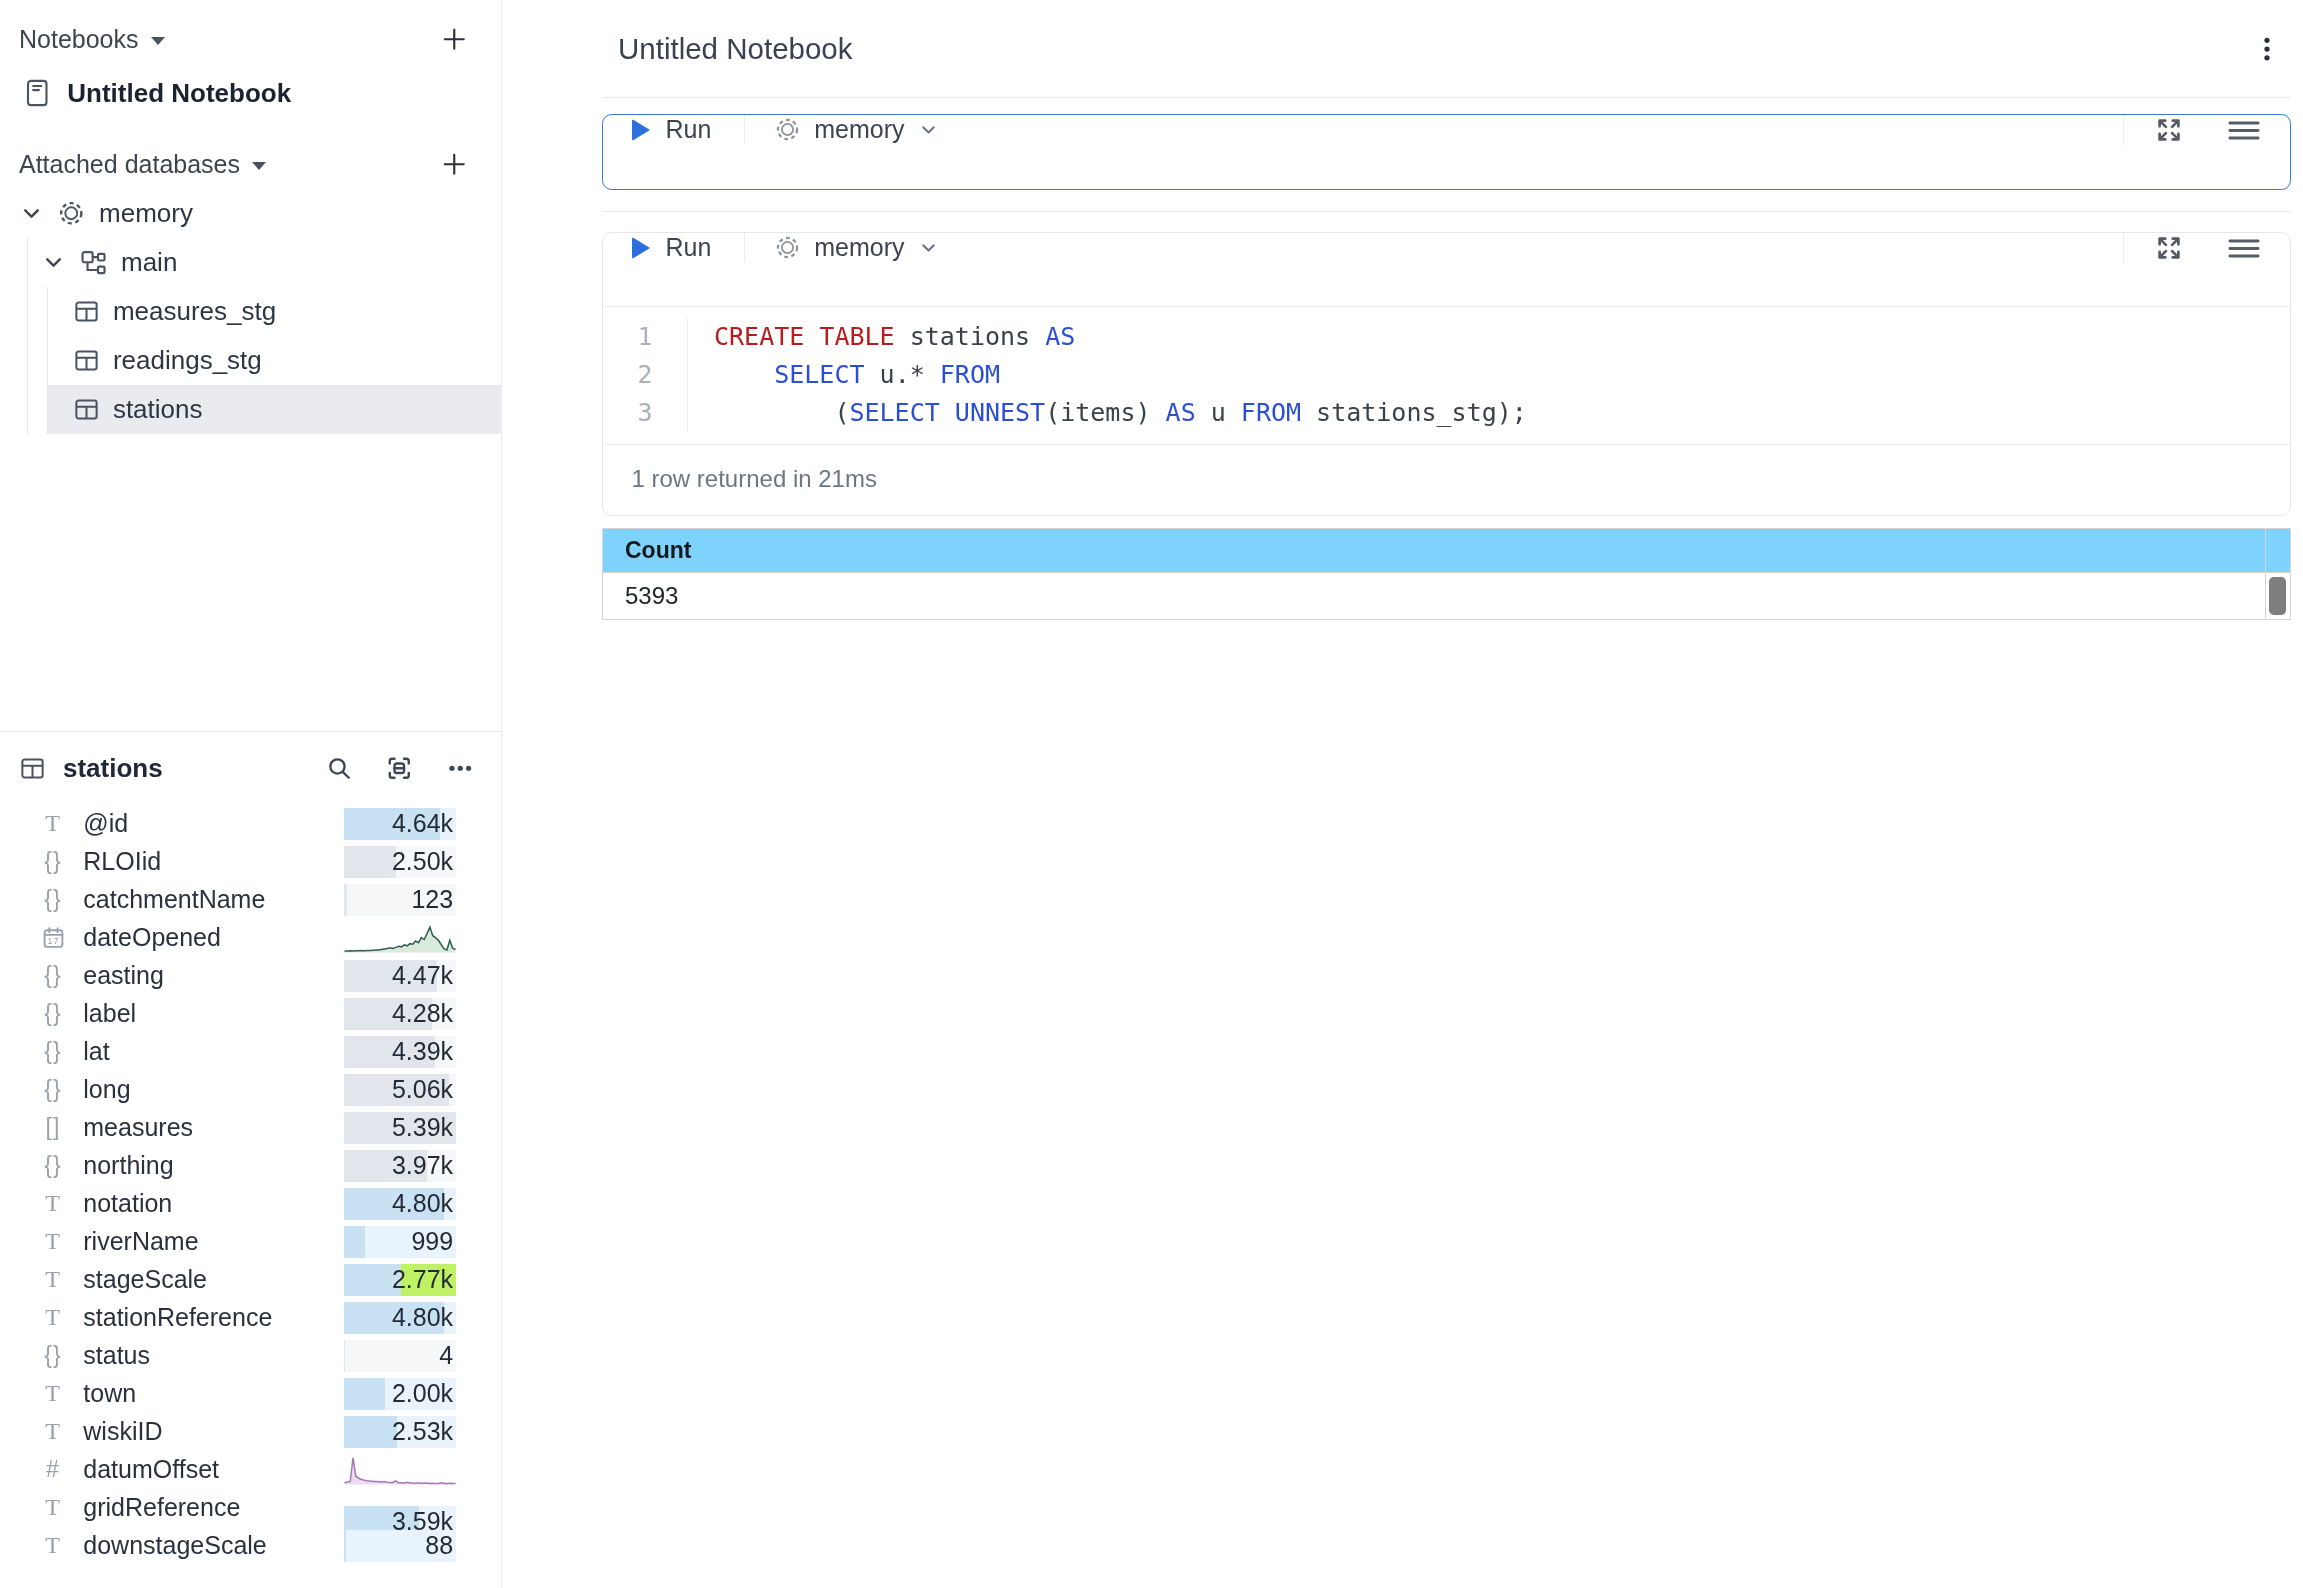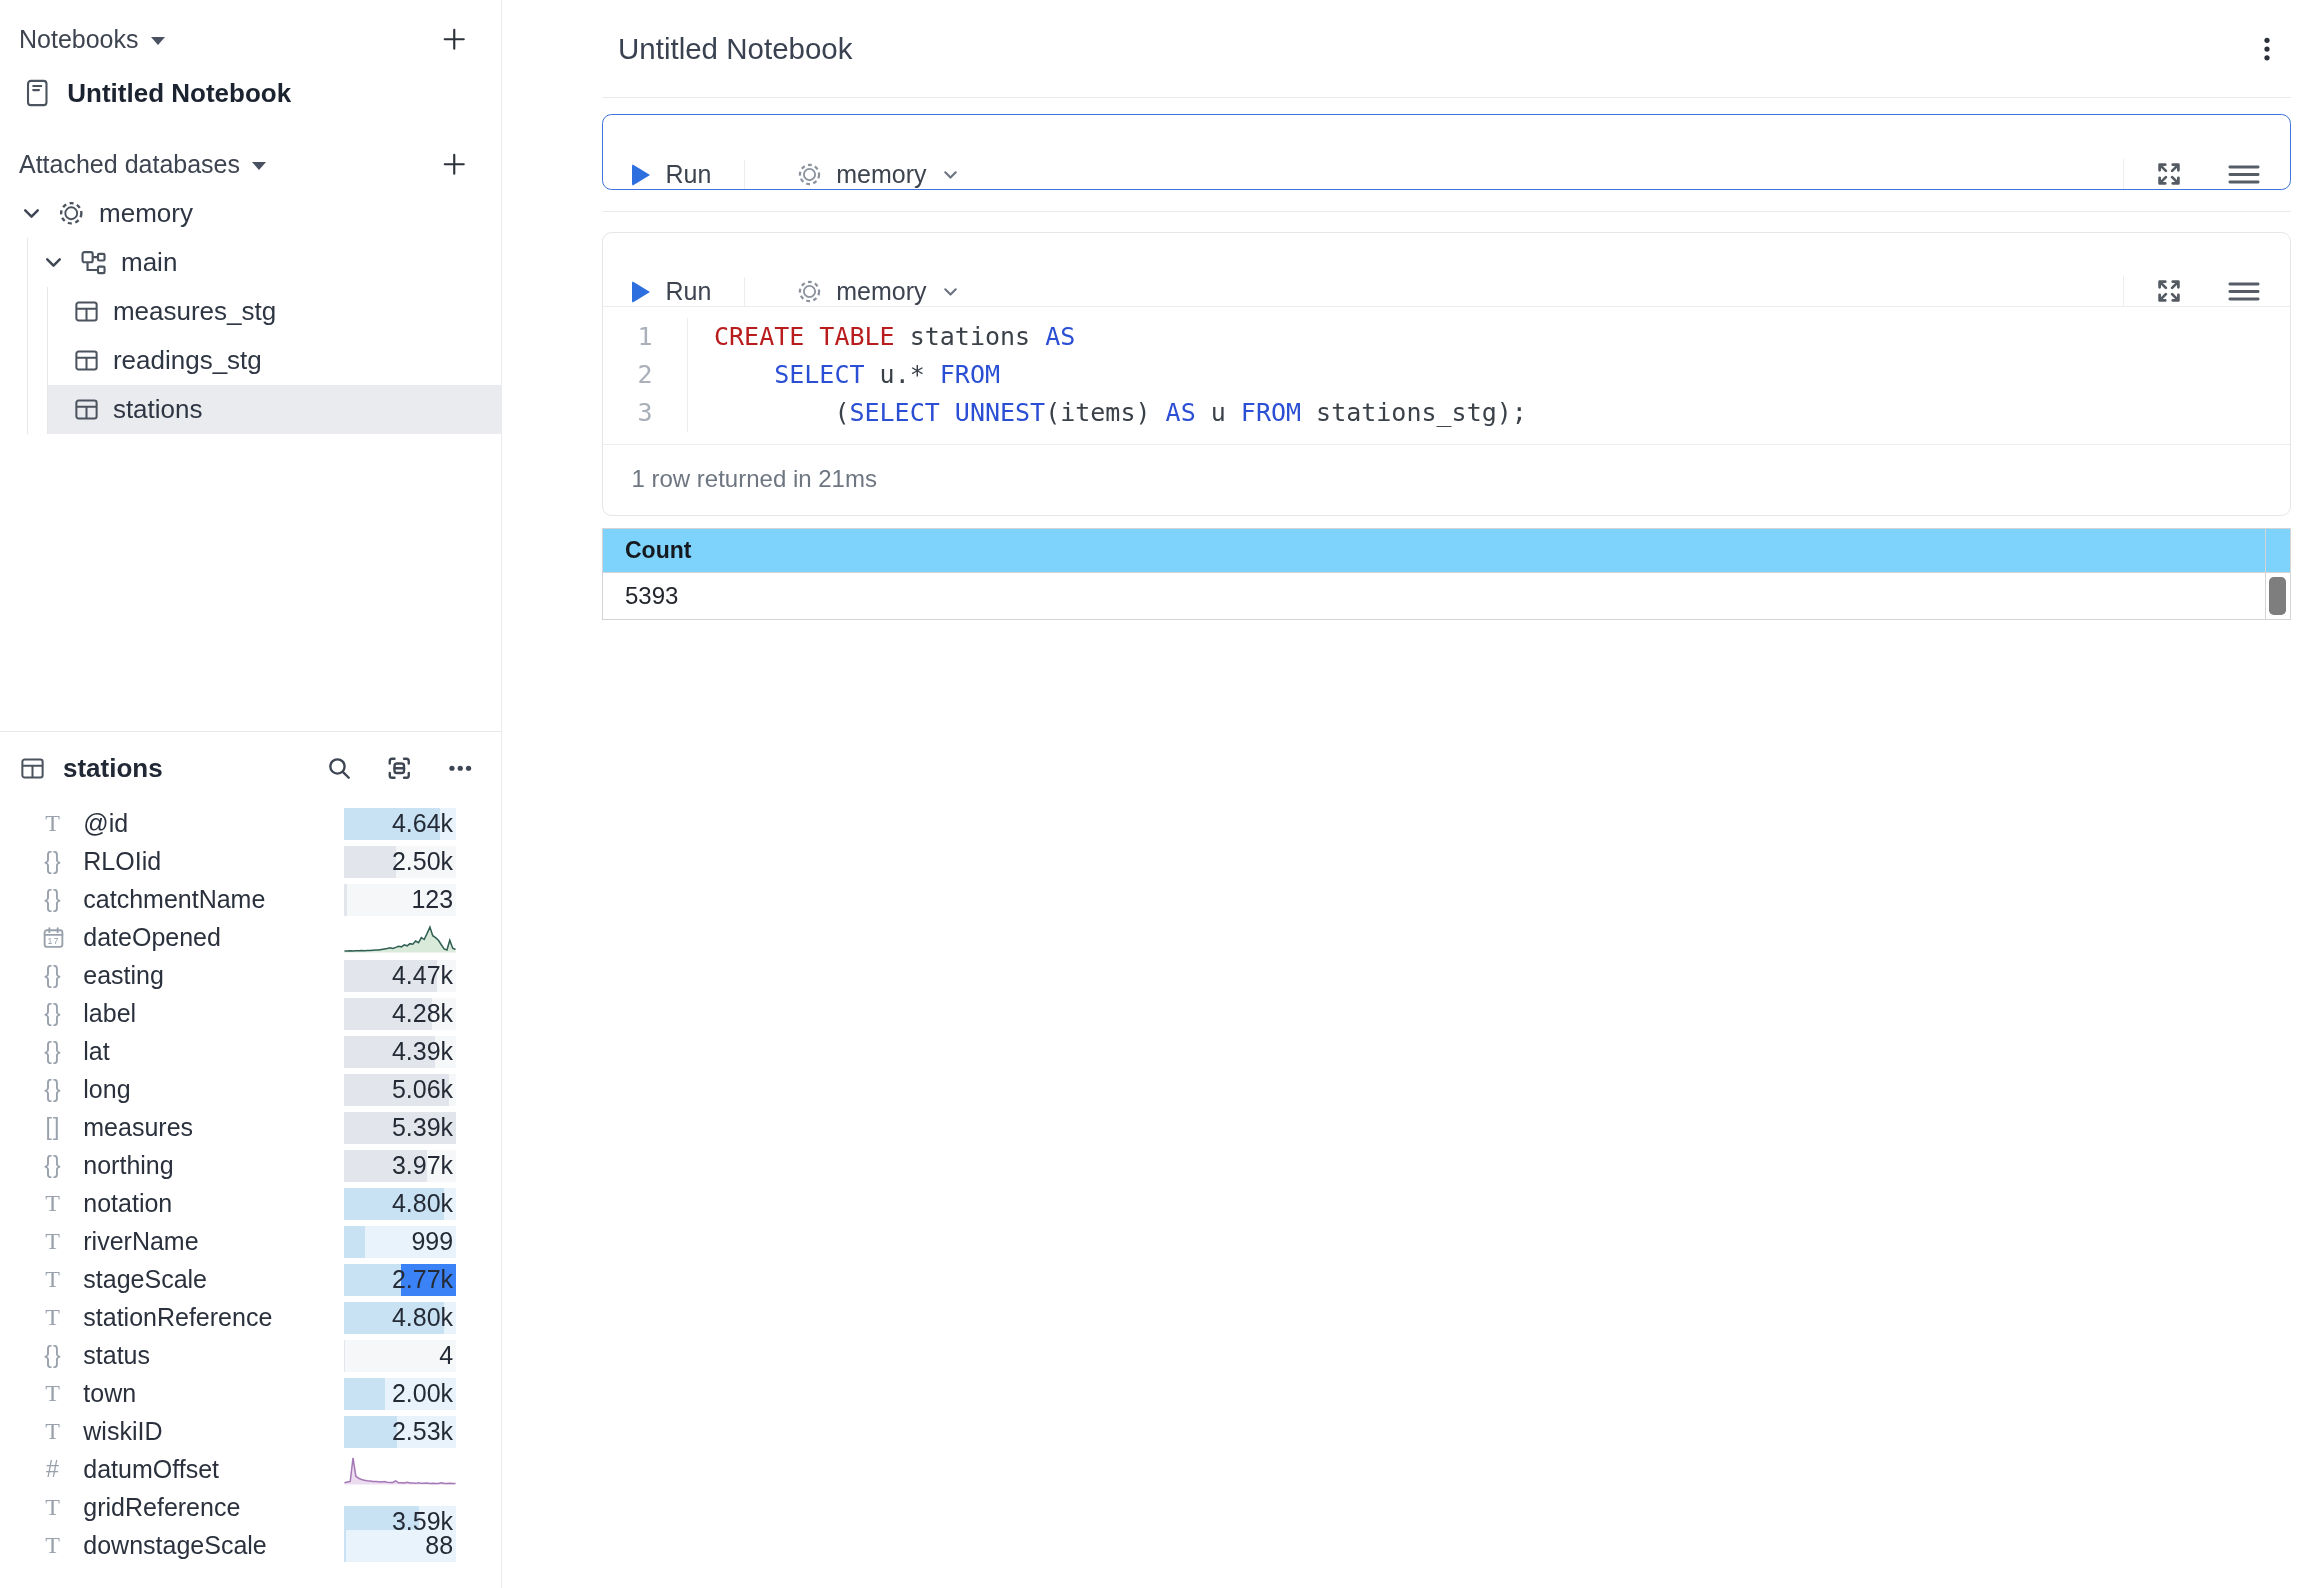--- a/index.html
+++ b/index.html
@@ -54,21 +54,21 @@
   
   .main { flex:1; display:flex; flex-direction:column; padding:0 13.3px 0 100px; }
   .main-head { height:97px; display:flex; align-items:center; padding-left:16px; }
   .page-title { font-size:29.5px; font-weight:500; color:#3a4252; }
   .kebab-btn { margin-left:auto; width:48px; height:48px; display:flex; align-items:center; justify-content:center; }
   .hr { height:1px; background:#e9eaec; }
 
   .cell { border:1px solid #e4e6e9; border-radius:9.5px; background:#fff; }
   .cell.focused { border:1.9px solid #3b74dc; margin:16px 0 21px; }
   .cell.normal { margin-top:20px; }
-  .cell-toolbar { height:74px; display:flex; align-items:flex-end;gap:22px; }
+  .cell-toolbar { height:74px; display:flex; align-items:flex-start; }
   .cell.normal .cell-toolbar { border-bottom:1px solid #ecedef; }
   .run-btn { display:flex; align-items:center; gap:16px; padding:0 33px 0 28.5px; border-right:1px solid #ecedef; font-size:25px; color:#3d4450; cursor:pointer; }
   .play { width:0; height:0; border-top:11.4px solid transparent; border-bottom:11.4px solid transparent; border-left:18px solid #2e6fe0; border-radius:1.9px; }
   .db-select { display:flex; align-items:center; gap:13.3px; padding:0 28.5px; font-size:25px; color:#3d4450; cursor:pointer; }
   .tb-right { margin-left:auto; display:flex; align-items:center; gap:44px; padding:0 30px; border-left:1px solid #ecedef; }
 
   .code { display:flex; padding:10.5px 0 12.4px; }
   .gutter { width:85px; border-right:1px solid #ecedef; display:flex; flex-direction:column; }
   .gutter span { font-family:"DejaVu Sans Mono", monospace; font-size:25px; line-height:38px; color:#a9b0ba; text-align:center; }
   .code-lines { padding-left:26px; }
@@ -310,21 +310,21 @@
     <span class="c-type serif">T</span>
     <span class="c-name">riverName</span>
     <span class="c-stat" style="background: rgb(233, 243, 251);">
             <span class="bar" style="width: 18.5%; background: rgb(200, 225, 243);"></span>
             <span class="c-val">999</span>
           </span>
   </div>
         <div class="col-row">
     <span class="c-type serif">T</span>
     <span class="c-name">stageScale</span>
-    <span class="c-stat" style="background: #3b82f6;">
+    <span class="c-stat" style="background: #bef264;">
             <span class="bar" style="width: 51%; background: rgb(200, 225, 243);"></span>
             <span class="c-val">2.77k</span>
           </span>
   </div>
         <div class="col-row">
     <span class="c-type serif">T</span>
     <span class="c-name">stationReference</span>
     <span class="c-stat" style="background: rgb(233, 243, 251);">
             <span class="bar" style="width: 89%; background: rgb(200, 225, 243);"></span>
             <span class="c-val">4.80k</span>

